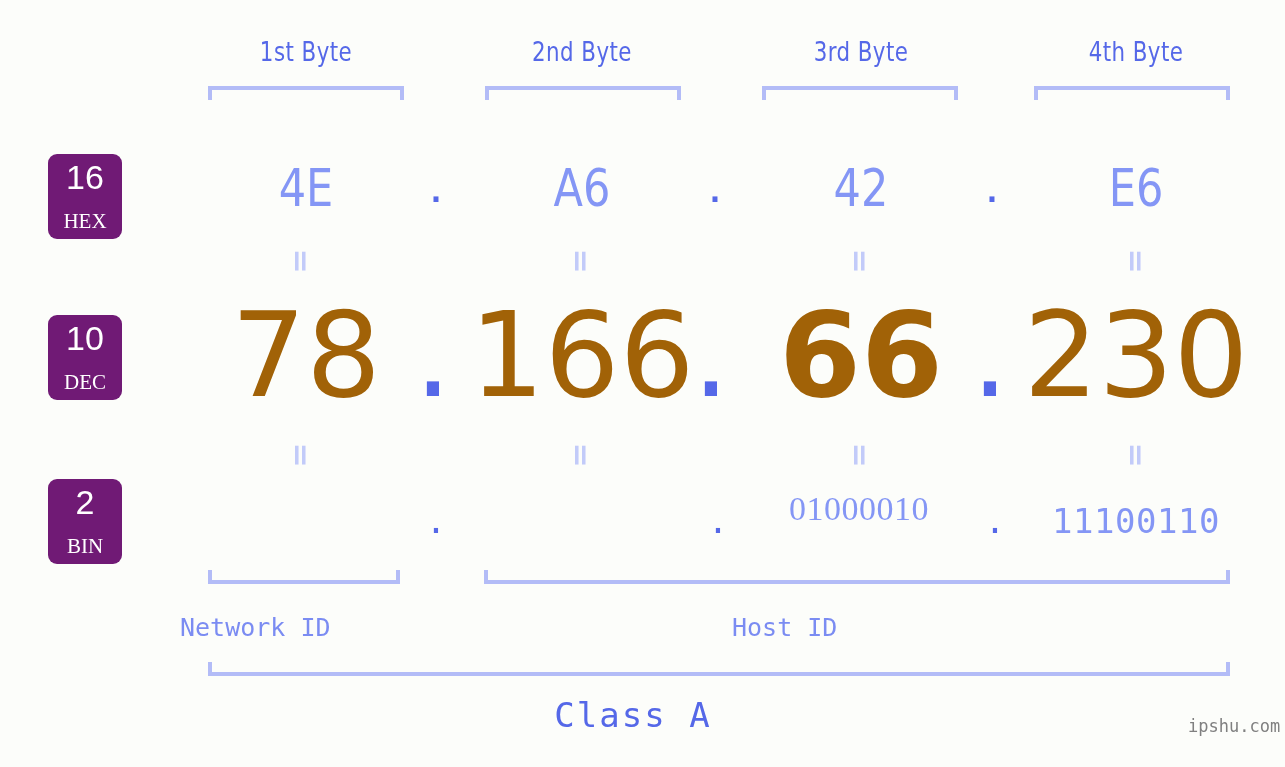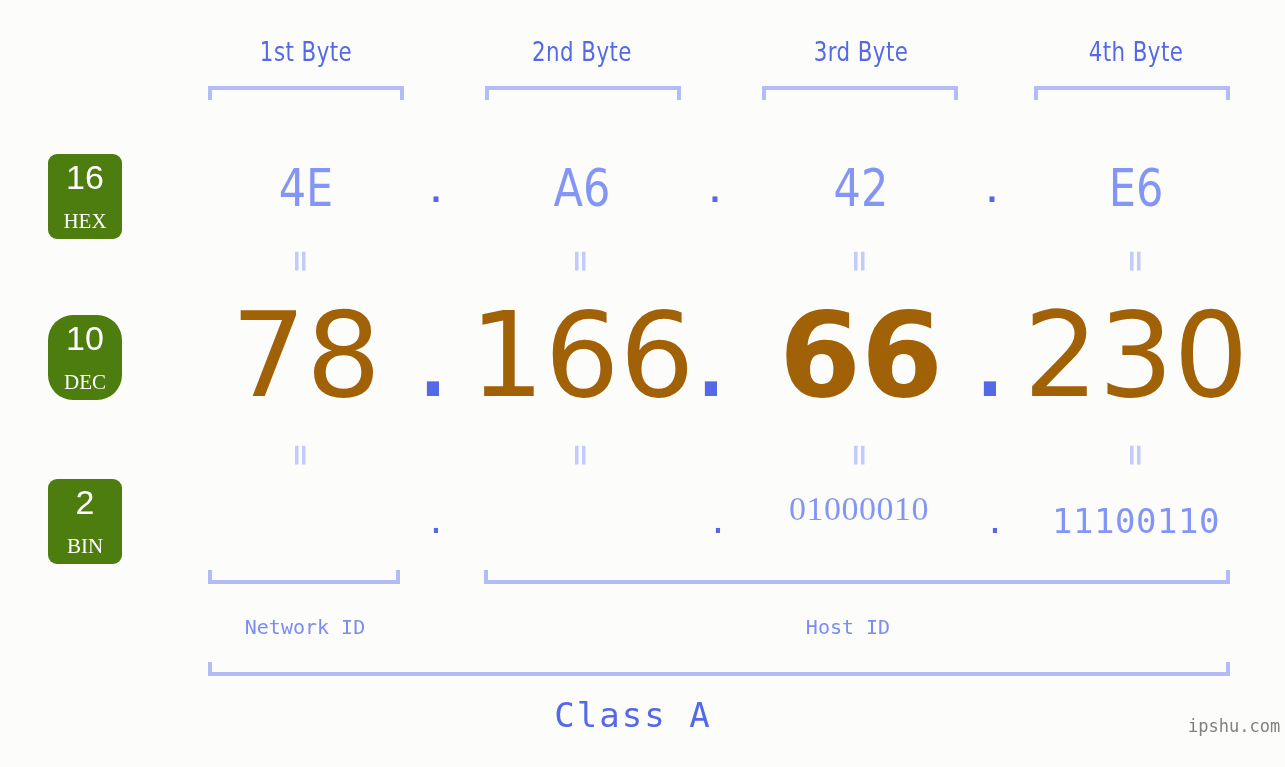--- a/index.html
+++ b/index.html
@@ -49,21 +49,21 @@
     border-right: 4px solid #b3bcf7;
     height: 14px;
     box-sizing: border-box;
   }
 
   
   .badge {
     position: absolute;
     width: 74px;
     height: 85px;
-    background: #4d7c0f;
+    background: #701a75;
     border-radius: 9px;
     color: #ffffff;
     display: flex;
     flex-direction: column;
     align-items: center;
     justify-content: center;
     box-sizing: border-box;
   }
   .badge .num {
     font-size: 34px;
@@ -149,24 +149,23 @@
     transform-origin: center center;
     width: 40px;
     text-align: center;
     font-weight: 700;
   }
 
   
   .id-label {
     position: absolute;
     color: #7b8cf2;
-    font-size: 20px;
+    font-size: 25px;
     line-height: 25px;
     font-family: "DejaVu Sans Mono", "Liberation Mono", monospace;
-    text-align: center;
     white-space: nowrap;
   }
   .class-label {
     position: absolute;
     color: #5568e8;
     font-size: 34px;
     line-height: 34px;
     font-family: "DejaVu Sans Mono", "Liberation Mono", monospace;
     text-align: center;
     white-space: nowrap;
@@ -208,21 +207,21 @@
   <div class="hex-dot" style="left:685px; top:158px; width:60px;">.</div>
   <div class="hex-val" style="left:731px; top:158px; width:260px;">42</div>
   <div class="hex-dot" style="left:962px; top:158px; width:60px;">.</div>
   <div class="hex-val" style="left:1006px; top:158px; width:260px;">E6</div>
 
   <div class="eq" style="left:281px; top:246px;">=</div>
   <div class="eq" style="left:561px; top:246px;">=</div>
   <div class="eq" style="left:840px; top:246px;">=</div>
   <div class="eq" style="left:1116px; top:246px;">=</div>
 
-  <div class="badge dec" style="left:48px; top:315px;border-radius:25px;">
+  <div class="badge dec" style="left:48px; top:315px;">
     <span class="num">10</span>
     <span class="nm">DEC</span>
   </div>
 
   <div class="dec-val" style="left:172px; top:296px; width:268px;">78</div>
   <div class="dec-dot" style="left:398px; top:296px; width:70px;">.</div>
   <div class="dec-val" style="left:448px; top:296px; width:268px;">166</div>
   <div class="dec-dot" style="left:676px; top:296px; width:70px;">.</div>
   <div class="dec-val" style="left:727px; top:296px; width:268px;font-weight:bold;">66</div>
   <div class="dec-dot" style="left:955px; top:296px; width:70px;">.</div>

